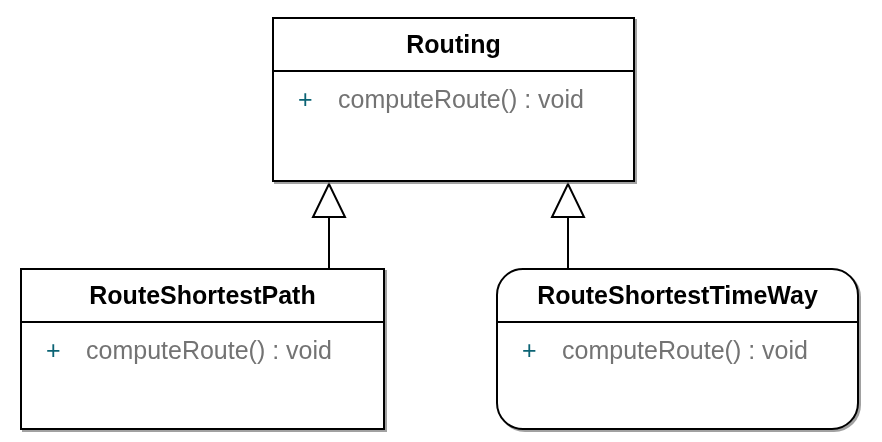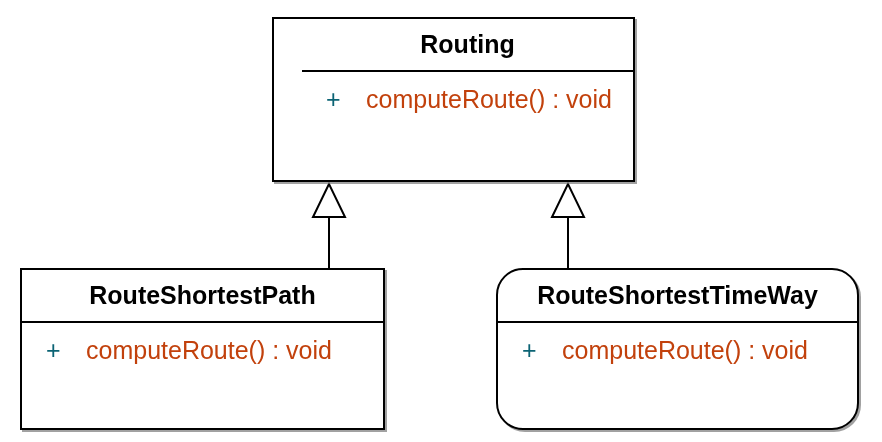--- a/index.html
+++ b/index.html
@@ -27,21 +27,21 @@
   }
   .class-box {
     position: absolute;
     background: #ffffff;
     border: 2px solid #000000;
     box-shadow: 2px 2px 0 rgba(110,110,110,0.65);
     box-sizing: border-box;
     display: flex;
     flex-direction: column;
   }
-  .class-box.routing   { left: 272px; top: 17px;  width: 363px; height: 165px; padding-left: 28px; }
+  .class-box.routing   { left: 272px; top: 17px;  width: 363px; height: 165px; }
   .class-box.path      { left: 20px;  top: 268px; width: 365px; height: 162px; justify-content: center; }
   .class-box.timeway   { left: 496px; top: 268px; width: 363px; height: 162px; border-radius: 27px; }
 
   .class-header {
     height: 51px;
     border-bottom: 2px solid #000000;
     display: flex;
     align-items: center;
     justify-content: center;
     flex: 0 0 auto;
@@ -62,21 +62,21 @@
     white-space: nowrap;
   }
   .member-vis {
     font-size: 25px;
     color: #0b6374;
     width: 40px;
     flex: 0 0 auto;
   }
   .member-sig {
     font-size: 25px;
-    color: #c2410c;
+    color: #737373;
   }
 </style>
 </head>
 <body>
 
 <div class="canvas">
 
   <svg class="connector-layer" width="882" height="442" viewBox="0 0 882 442" xmlns="http://www.w3.org/2000/svg">
     <g>
       <line x1="329" y1="268" x2="329" y2="217" stroke="#000000" stroke-width="2"></line>

